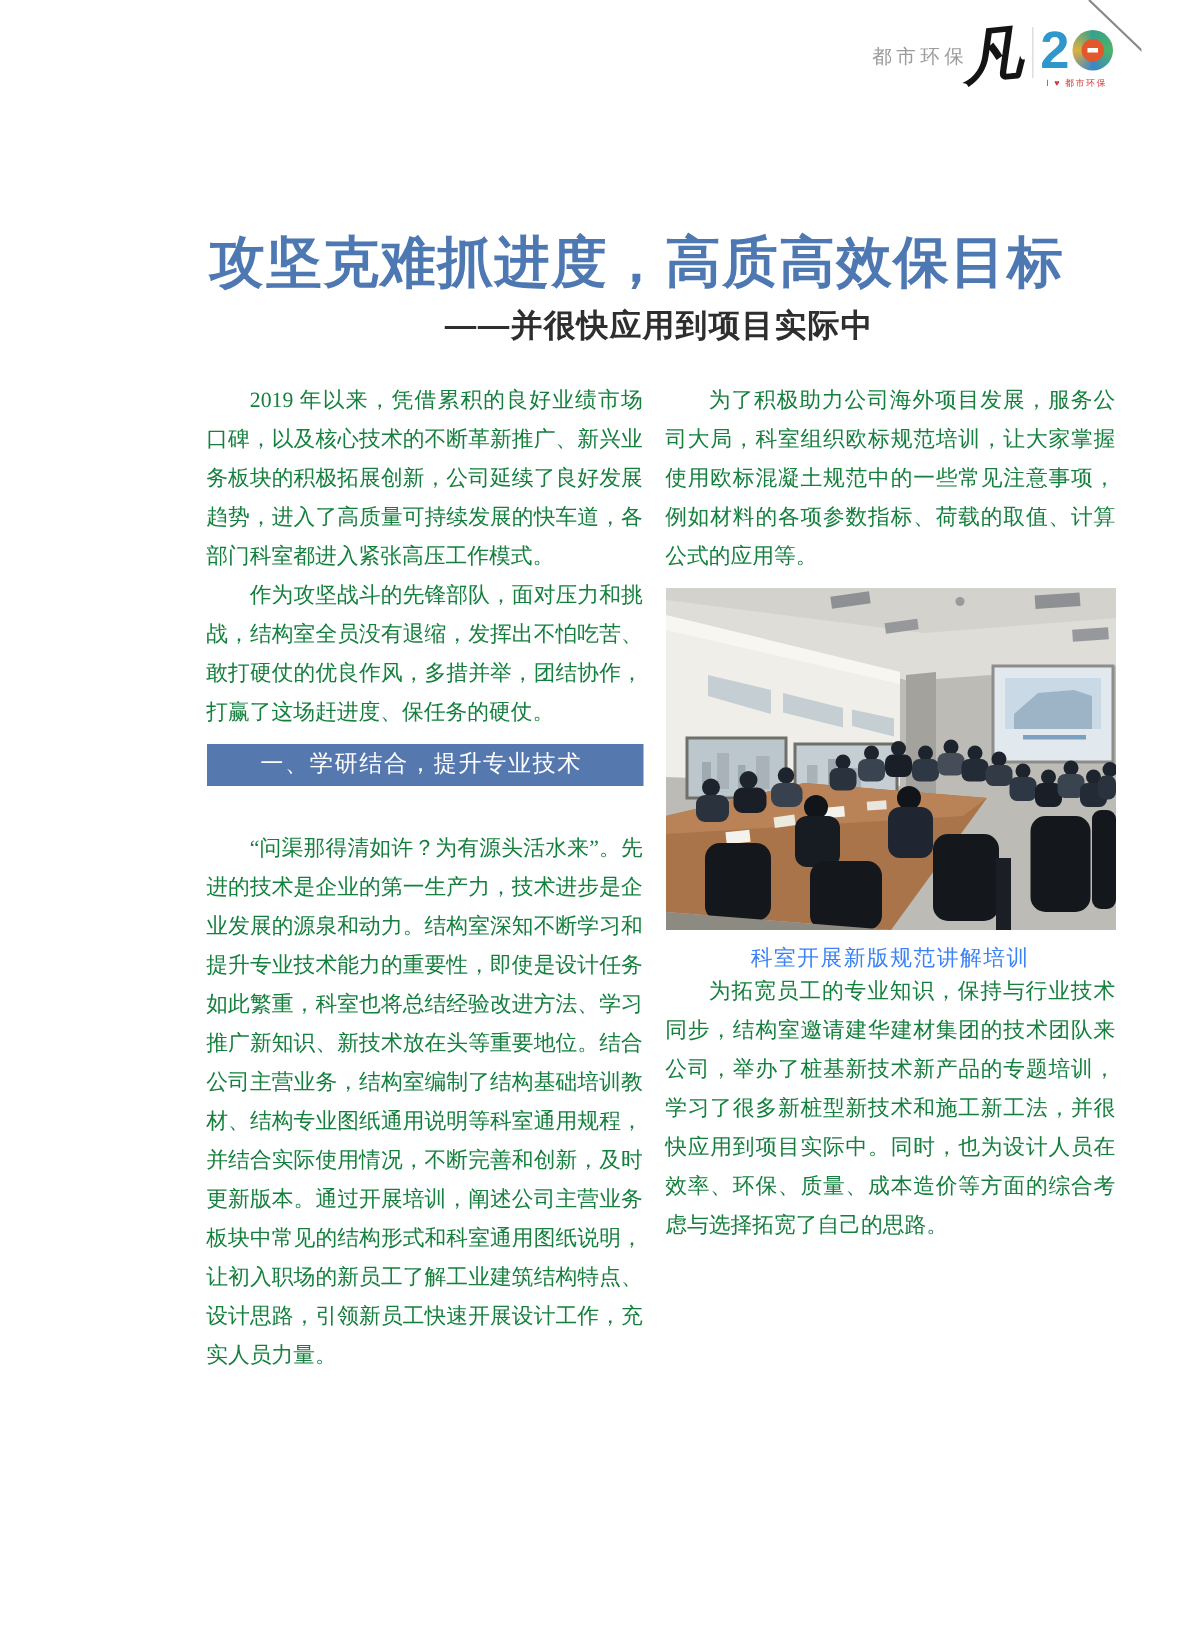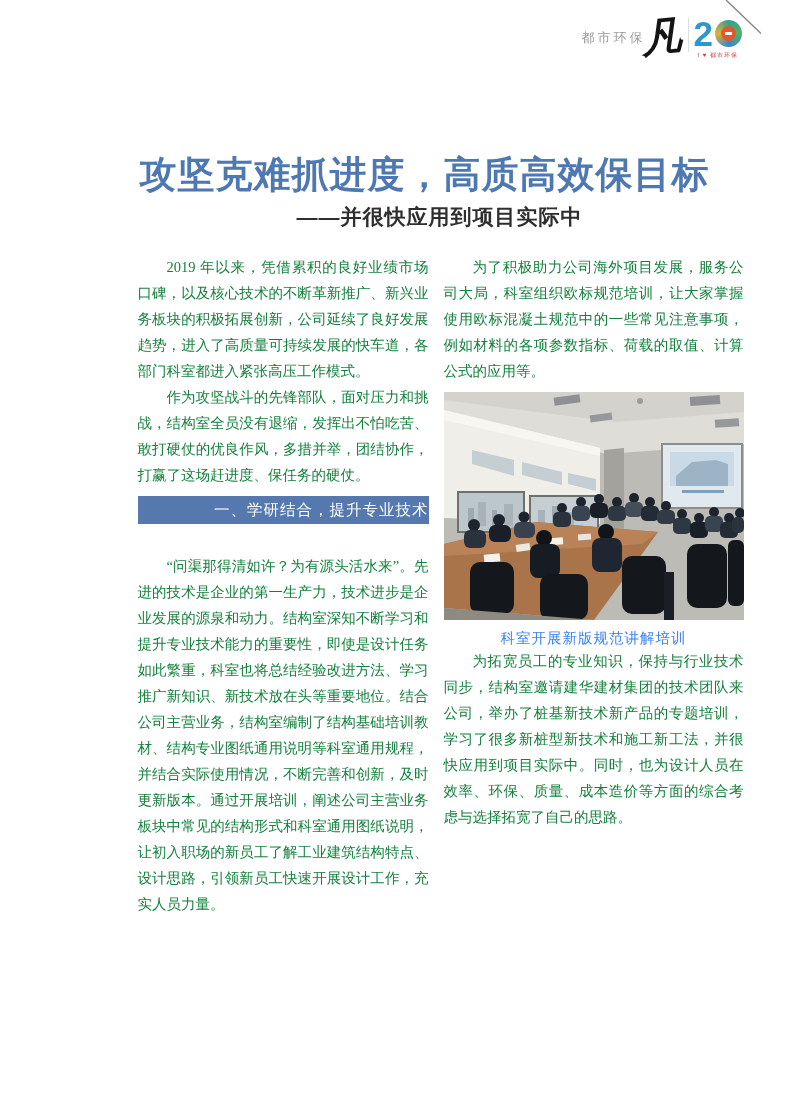--- a/index.html
+++ b/index.html
@@ -82,22 +82,22 @@
   }
   .col-left  { width: 291px; }
   .col-right { width: 300px; }
   .body-p {
     font-family: "Liberation Serif", "DejaVu Serif", serif;
     font-size: 14.5px; line-height: 26px;
     text-align: justify; text-indent: 2em; color: #15803d;
   }
   .section-bar {
     margin: 8px 0 29px 0; height: 28px; line-height: 28px;
-    background: #5579af; color: #ffffff; text-align: right;
-    font-size: 15.5px; letter-spacing: 1px; font-weight: 500;
+    background: #5579af; color: #ffffff; text-align: left;
+    font-size: 15.5px; letter-spacing: 1px; font-weight: 500; padding-left: 36px;
   }
   .photo-frame { width: 300px; height: 228px; margin-top: 8px; overflow: hidden; }
   .photo-frame svg { display: block; }
   .photo-caption {
     margin-top: 9px; text-align: center;
     font-size: 14.5px; color: #3b82f6; font-weight: 500; letter-spacing: 1px;
   }
   .gap-top { margin-top: 19px; }
 </style>
 </head>

